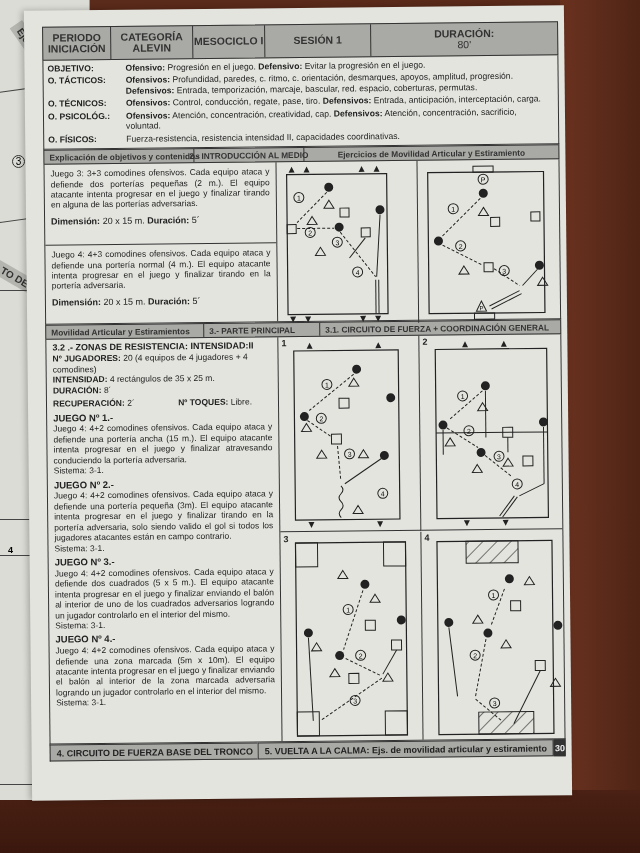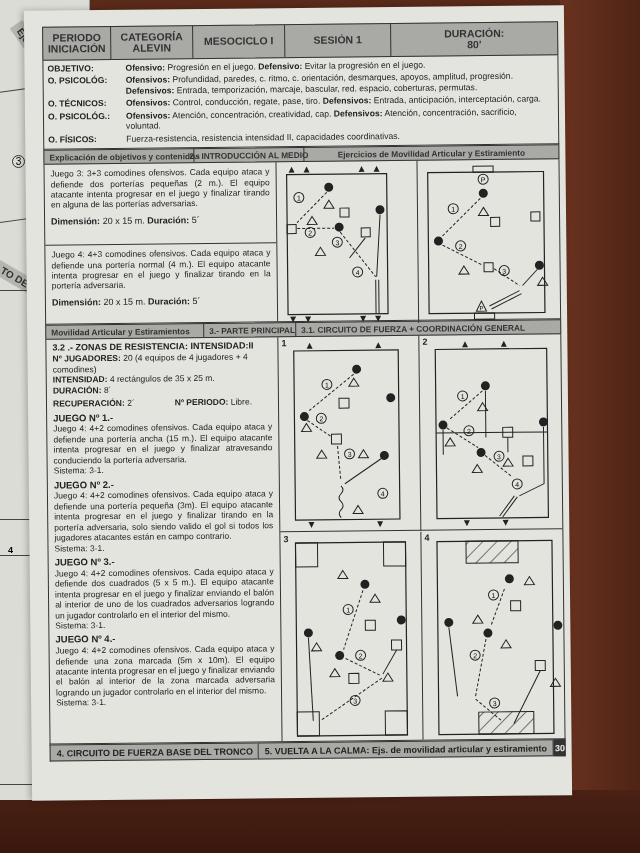--- a/index.html
+++ b/index.html
@@ -122,35 +122,35 @@
 
     <div class="hdr-row">
       <div class="cell" style="width:68px">
         <span>PERIODO</span>
         <span>INICIACIÓN</span>
       </div>
       <div class="cell" style="width:82px">
         <span>CATEGORÍA</span>
         <span>ALEVIN</span>
       </div>
-      <div class="cell" style="width:92px">MESOCICLO I</div>
+      <div class="cell" style="width:72px">MESOCICLO I</div>
       <div class="cell" style="width:106px">SESIÓN 1</div>
       <div class="cell" style="flex:1">
         <span>DURACIÓN:</span>
-        <span style="font-weight:bold">80'</span>
+        <span style="font-weight:normal">80'</span>
       </div>
     </div>
 
     <div class="objs" id="objs">
         <div class="obj-row">
           <div class="obj-label">OBJETIVO:</div>
           <div class="obj-text"><b>Ofensivo:</b><span> Progresión en el juego. </span><b>Defensivo:</b><span> Evitar la progresión en el juego.</span></div>
         </div>
         <div class="obj-row">
-          <div class="obj-label">O. PSICOLÓG:</div>
+          <div class="obj-label">O. TÁCTICOS:</div>
           <div class="obj-text"><b>Ofensivos:</b><span> Profundidad, paredes, c. ritmo, c. orientación, desmarques, apoyos, amplitud, progresión. </span><b>Defensivos:</b><span> Entrada, temporización, marcaje, bascular, red. espacio, coberturas, permutas.</span></div>
         </div>
         <div class="obj-row">
           <div class="obj-label">O. TÉCNICOS:</div>
           <div class="obj-text"><b>Ofensivos:</b><span> Control, conducción, regate, pase, tiro. </span><b>Defensivos:</b><span> Entrada, anticipación, interceptación, carga.</span></div>
         </div>
         <div class="obj-row">
           <div class="obj-label">O. PSICOLÓG.:</div>
           <div class="obj-text"><b>Ofensivos:</b><span> Atención, concentración, creatividad, cap. </span><b>Defensivos:</b><span> Atención, concentración, sacrificio, voluntad.</span></div>
         </div>
@@ -244,32 +244,32 @@
             <line x1="118" y1="109" x2="103" y2="125" stroke="#222"></line>
             <line x1="100" y1="130" x2="70" y2="145" stroke="#222"></line>
               <line x1="102" y1="133" x2="72" y2="148" stroke="#222"></line>
           </svg>
         </div>
       </div>
     </div>
 
     <div class="section-bar">
       <div class="seg" style="width:158px">Movilidad Articular y Estiramientos</div>
-      <div class="seg" style="width:92px">3.- PARTE PRINCIPAL</div>
+      <div class="seg" style="width:116px">3.- PARTE PRINCIPAL</div>
       <div class="seg" style="flex:1">3.1. CIRCUITO DE FUERZA + COORDINACIÓN GENERAL</div>
     </div>
     <div class="block" style="height:405px">
       <div class="left-col main-text">
         <div class="h">3.2 .- ZONAS DE RESISTENCIA: INTENSIDAD:II</div>
         <div><b>Nº JUGADORES:</b><span> 20 (4 equipos de 4 jugadores + 4 comodines)</span></div>
         <div><b>INTENSIDAD:</b><span> 4 rectángulos de 35 x 25 m.</span></div>
         <div><b>DURACIÓN:</b><span> 8´</span></div>
         <div style="display:flex;justify-content:space-between;padding-right:20px;margin-top:3px">
           <span><b>RECUPERACIÓN:</b><span> 2´</span></span>
-          <span><b>Nº PERIODO:</b><span> Libre.</span></span>
+          <span><b>Nº TOQUES:</b><span> Libre.</span></span>
         </div>
         <div>
           <div class="juego-h">JUEGO Nº 1.-</div>
           <p>Juego 4: 4+2 comodines ofensivos. Cada equipo ataca y defiende una portería ancha (15 m.). El equipo atacante intenta progresar en el juego y finalizar atravesando conduciendo la portería adversaria.</p>
           <div>Sistema: 3-1.</div>
         </div>
         <div>
           <div class="juego-h">JUEGO Nº 2.-</div>
           <p>Juego 4: 4+2 comodines ofensivos. Cada equipo ataca y defiende una portería pequeña (3m). El equipo atacante intenta progresar en el juego y finalizar tirando en la portería adversaria, solo siendo valido el gol si todos los jugadores atacantes están en campo contrario.</p>
           <div>Sistema: 3-1.</div>

